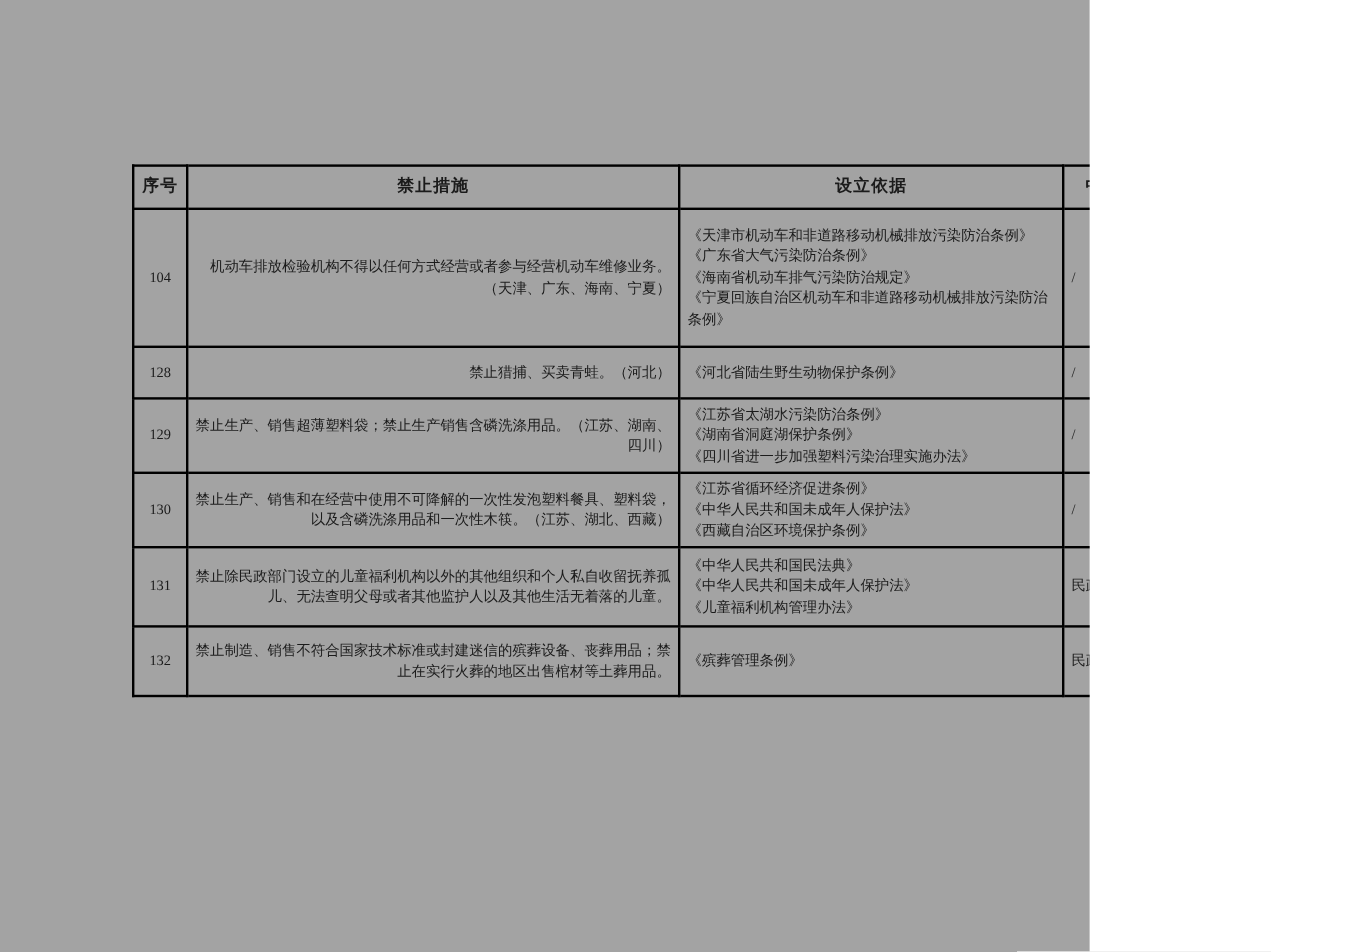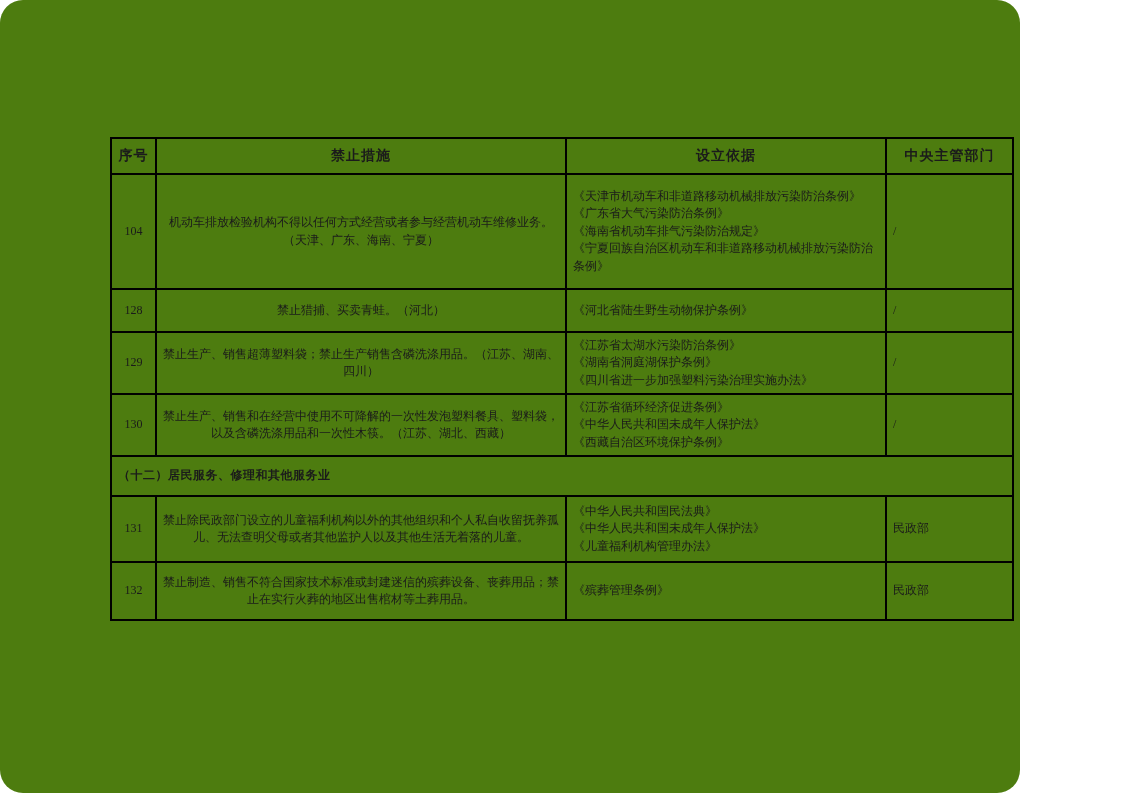--- a/index.html
+++ b/index.html
@@ -2,27 +2,26 @@
 <html lang="zh"><head>
 <meta charset="utf-8">
 <style>
   html, body {
     margin: 0;
     padding: 0;
     background: #ffffff;
   }
   .page {
     position: relative;
-    width: 1020px;
+    width: 908px;
     height: 793px;
-    background: #4d7c0f;
+    background: #a3a3a3;
     font-family: "Liberation Serif", "DejaVu Serif", serif;
     color: #1b1b1b;
     overflow: hidden;
-    border-radius: 23px;
   }
   table.rule-table {
     position: absolute;
     left: 110px;
     top: 137px;
     width: 902px;
     border-collapse: collapse;
     table-layout: fixed;
   }
   table.rule-table col.c-no   { width: 45px; }
@@ -46,21 +45,21 @@
     height: 30px;
     padding: 2px 4px;
     letter-spacing: 1px;
   }
   td.cell-no {
     text-align: center;
     font-family: "Liberation Serif", "DejaVu Serif", serif;
     font-size: 12.5px;
     padding: 2px;
   }
-  td.cell-measure { text-align: center; padding-left: 8px; padding-right: 8px; }
+  td.cell-measure { text-align: right; padding-left: 8px; padding-right: 8px; }
   td.cell-basis   { text-align: left; padding-left: 5px; padding-right: 4px; margin-top: 20px; }
   td.cell-dept    { text-align: left; padding-left: 5px; }
 
   td.cell-section {
     font-family: "Liberation Sans", "DejaVu Sans", sans-serif;
     font-weight: bold;
     font-size: 15px;
     text-align: left;
     padding: 8px 4px;
     letter-spacing: 0.5px;
@@ -143,23 +142,20 @@
       <tr class="r-130">
         <td class="cell-no">130</td>
         <td class="cell-measure">禁止生产、销售和在经营中使用不可降解的一次性发泡塑料餐具、塑料袋，以及含磷洗涤用品和一次性木筷。（江苏、湖北、西藏）</td>
         <td class="cell-basis">
           <span class="basis-line">《江苏省循环经济促进条例》</span>
           <span class="basis-line">《中华人民共和国未成年人保护法》</span>
           <span class="basis-line">《西藏自治区环境保护条例》</span>
         </td>
         <td class="cell-dept">/</td>
       </tr>
-      <tr class="r-section">
-        <td class="cell-section" colspan="4">（十二）居民服务、修理和其他服务业</td>
-      </tr>
       <tr class="r-131">
         <td class="cell-no">131</td>
         <td class="cell-measure">禁止除民政部门设立的儿童福利机构以外的其他组织和个人私自收留抚养孤儿、无法查明父母或者其他监护人以及其他生活无着落的儿童。</td>
         <td class="cell-basis">
           <span class="basis-line">《中华人民共和国民法典》</span>
           <span class="basis-line">《中华人民共和国未成年人保护法》</span>
           <span class="basis-line">《儿童福利机构管理办法》</span>
         </td>
         <td class="cell-dept">民政部</td>
       </tr>

